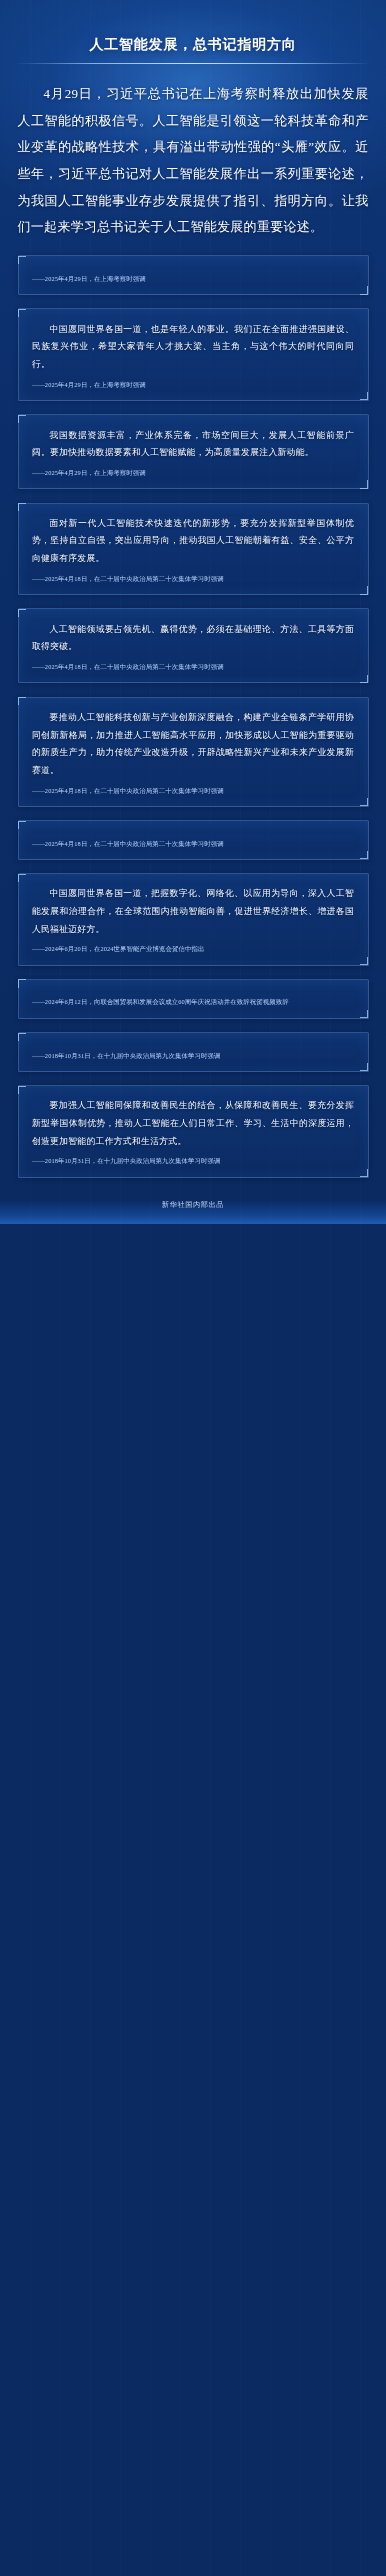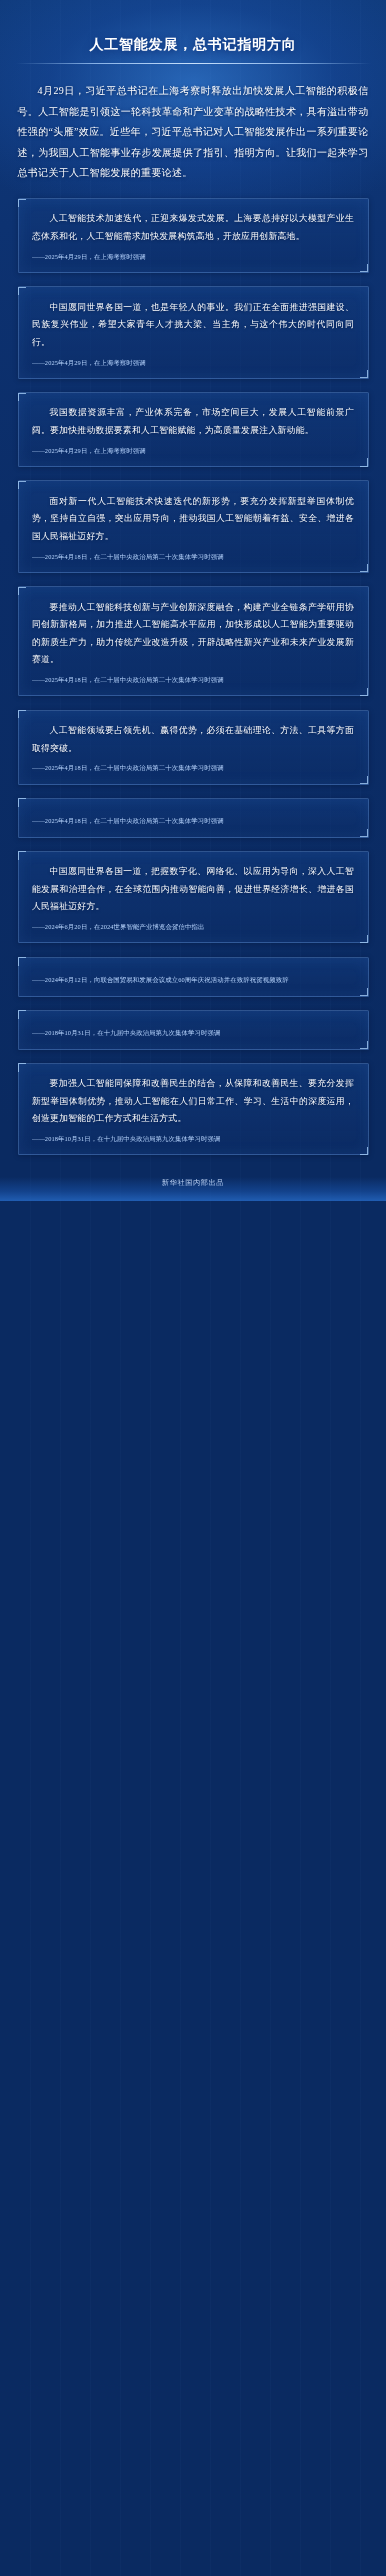--- a/index.html
+++ b/index.html
@@ -58,21 +58,21 @@
     margin: 8.2px auto 0 auto;
     background: linear-gradient(90deg, rgba(255,255,255,0) 0%, rgba(170,210,255,0.75) 22%, rgba(210,232,255,0.95) 50%, rgba(170,210,255,0.75) 78%, rgba(255,255,255,0) 100%);
   }
   
   .content {
     position: relative;
     padding: 9.3px 17.5px 0 17.5px;
   }
   .lead {
     color: #ffffff;
-    font-size: 10px;
+    font-size: 13px;
     line-height: 2.05;
     text-align: justify;
     text-indent: 2em;
     letter-spacing: 0.3px;
     margin: 5.2px 0 14.4px 0;
     text-shadow: 0 0.5px 3.1px rgba(6,26,70,0.8);
   }
   .card {
     position: relative;
     margin: 0 0 13.4px 0;
@@ -143,41 +143,40 @@
 
   <div class="header">
     <div class="header-title">人工智能发展，总书记指明方向</div>
     <div class="header-rule"></div>
   </div>
 
   <div class="content">
     <p class="lead">4月29日，习近平总书记在上海考察时释放出加快发展人工智能的积极信号。人工智能是引领这一轮科技革命和产业变革的战略性技术，具有溢出带动性强的“头雁”效应。近些年，习近平总书记对人工智能发展作出一系列重要论述，为我国人工智能事业存步发展提供了指引、指明方向。让我们一起来学习总书记关于人工智能发展的重要论述。</p>
 
     <div class="card">
-      <div class="card-text">人工智能技术加速迭代，正迎来爆发式发展。上海要总持好以大模型产业生态体系和化，人工智能需求加快发展构筑高地，开放应用创新高地。</div>
       <div class="card-source">——2025年4月29日，在上海考察时强调</div>
     </div>
     <div class="card">
       <div class="card-text">中国愿同世界各国一道，也是年轻人的事业。我们正在全面推进强国建设、民族复兴伟业，希望大家青年人才挑大梁、当主角，与这个伟大的时代同向同行。</div>
       <div class="card-source">——2025年4月29日，在上海考察时强调</div>
     </div>
     <div class="card">
       <div class="card-text">我国数据资源丰富，产业体系完备，市场空间巨大，发展人工智能前景广阔。要加快推动数据要素和人工智能赋能，为高质量发展注入新动能。</div>
       <div class="card-source">——2025年4月29日，在上海考察时强调</div>
     </div>
     <div class="card">
-      <div class="card-text">面对新一代人工智能技术快速迭代的新形势，要充分发挥新型举国体制优势，坚持自立自强，突出应用导向，推动我国人工智能朝着有益、安全、增进各国人民福祉迈好方。</div>
+      <div class="card-text">面对新一代人工智能技术快速迭代的新形势，要充分发挥新型举国体制优势，坚持自立自强，突出应用导向，推动我国人工智能朝着有益、安全、公平方向健康有序发展。</div>
+      <div class="card-source">——2025年4月18日，在二十届中央政治局第二十次集体学习时强调</div>
+    </div>
+    <div class="card">
+      <div class="card-text">人工智能领域要占领先机、赢得优势，必须在基础理论、方法、工具等方面取得突破。</div>
       <div class="card-source">——2025年4月18日，在二十届中央政治局第二十次集体学习时强调</div>
     </div>
     <div class="card">
       <div class="card-text">要推动人工智能科技创新与产业创新深度融合，构建产业全链条产学研用协同创新新格局，加力推进人工智能高水平应用，加快形成以人工智能为重要驱动的新质生产力，助力传统产业改造升级，开辟战略性新兴产业和未来产业发展新赛道。</div>
-      <div class="card-source">——2025年4月18日，在二十届中央政治局第二十次集体学习时强调</div>
-    </div>
-    <div class="card">
-      <div class="card-text">人工智能领域要占领先机、赢得优势，必须在基础理论、方法、工具等方面取得突破。</div>
       <div class="card-source">——2025年4月18日，在二十届中央政治局第二十次集体学习时强调</div>
     </div>
     <div class="card">
       <div class="card-source">——2025年4月18日，在二十届中央政治局第二十次集体学习时强调</div>
     </div>
     <div class="card">
       <div class="card-text">中国愿同世界各国一道，把握数字化、网络化、以应用为导向，深入人工智能发展和治理合作，在全球范围内推动智能向善，促进世界经济增长、增进各国人民福祉迈好方。</div>
       <div class="card-source">——2024年6月20日，在2024世界智能产业博览会贺信中指出</div>
     </div>
     <div class="card">

